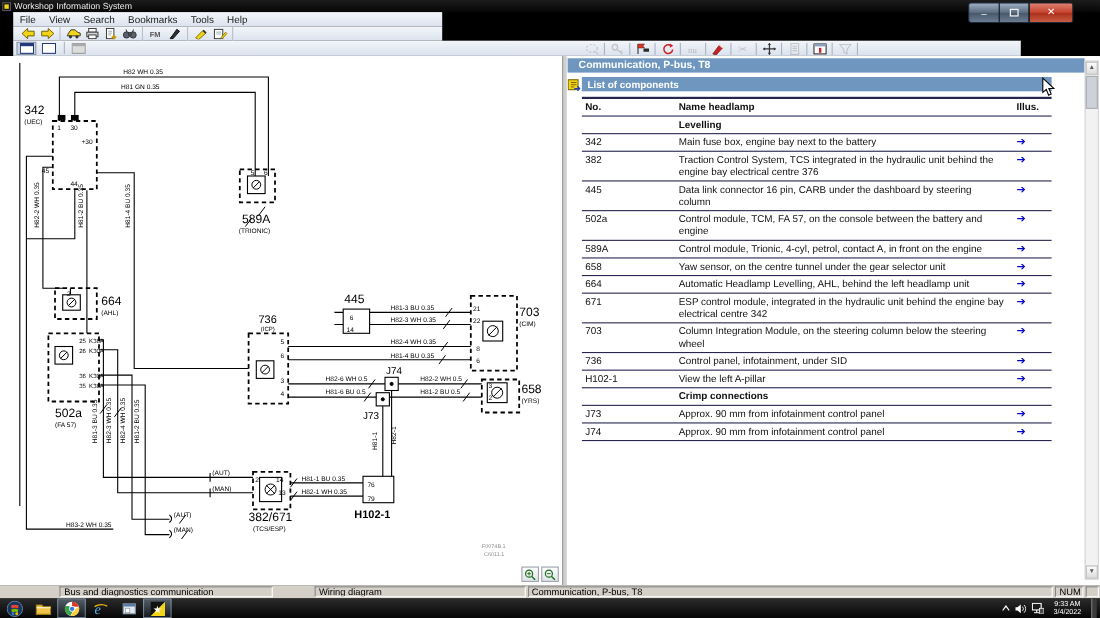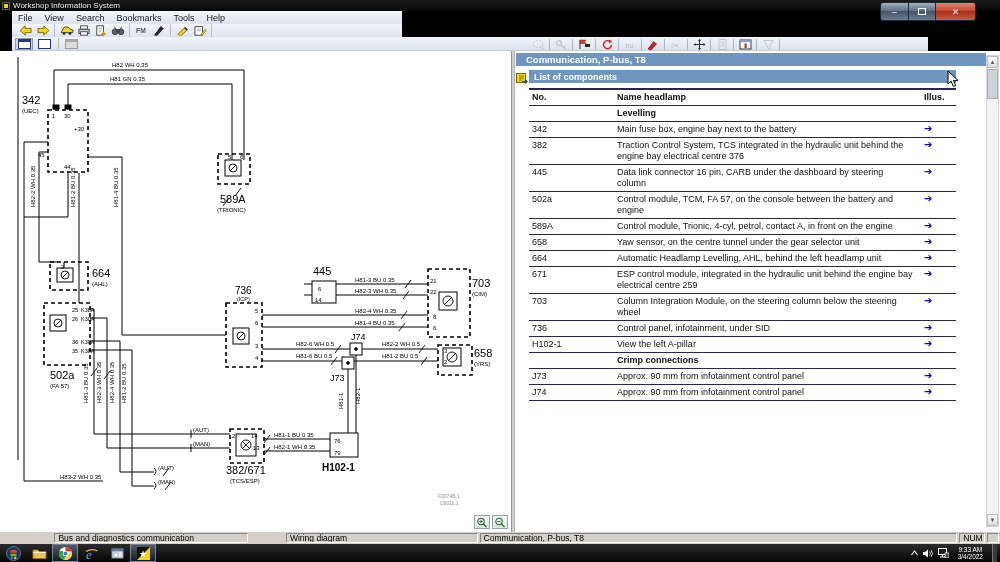--- a/index.html
+++ b/index.html
@@ -541,21 +541,21 @@
 <span class="c-name">Yaw sensor, on the centre tunnel under the gear selector unit</span>
 <span class="c-illus"><span class="illus-arrow">➔</span></span>
           </div>
           <div class="t-row ">
             <span class="c-no">664</span>
 <span class="c-name">Automatic Headlamp Levelling, AHL, behind the left headlamp unit</span>
 <span class="c-illus"><span class="illus-arrow">➔</span></span>
           </div>
           <div class="t-row ">
             <span class="c-no">671</span>
-<span class="c-name">ESP control module, integrated in the hydraulic unit behind the engine bay electrical centre 259</span>
+<span class="c-name">ESP control module, integrated in the hydraulic unit behind the engine bay electrical centre 342</span>
 <span class="c-illus"><span class="illus-arrow">➔</span></span>
           </div>
           <div class="t-row ">
             <span class="c-no">703</span>
 <span class="c-name">Column Integration Module, on the steering column below the steering wheel</span>
 <span class="c-illus"><span class="illus-arrow">➔</span></span>
           </div>
           <div class="t-row ">
             <span class="c-no">736</span>
 <span class="c-name">Control panel, infotainment, under SID</span>

